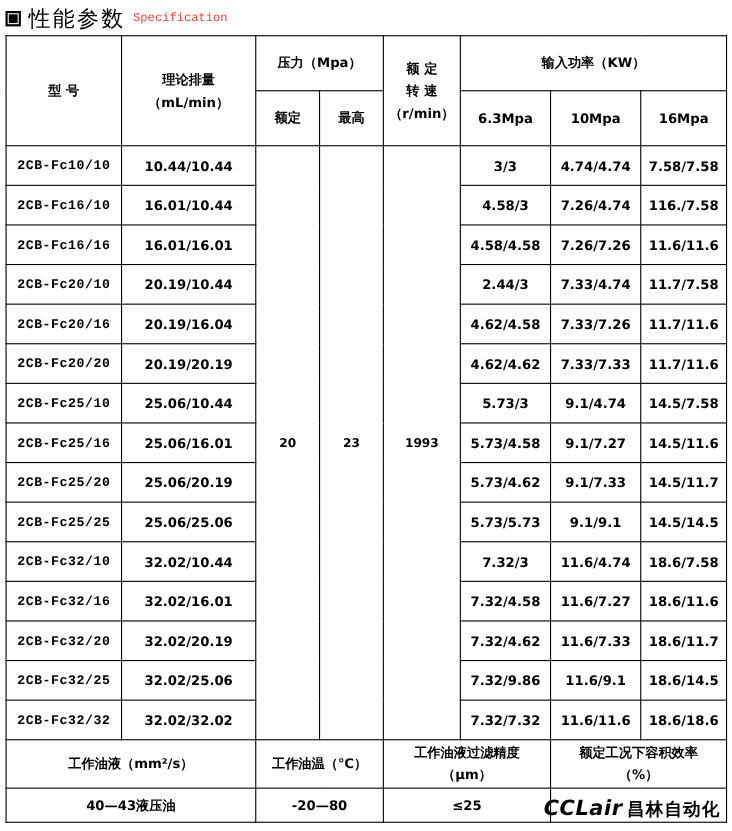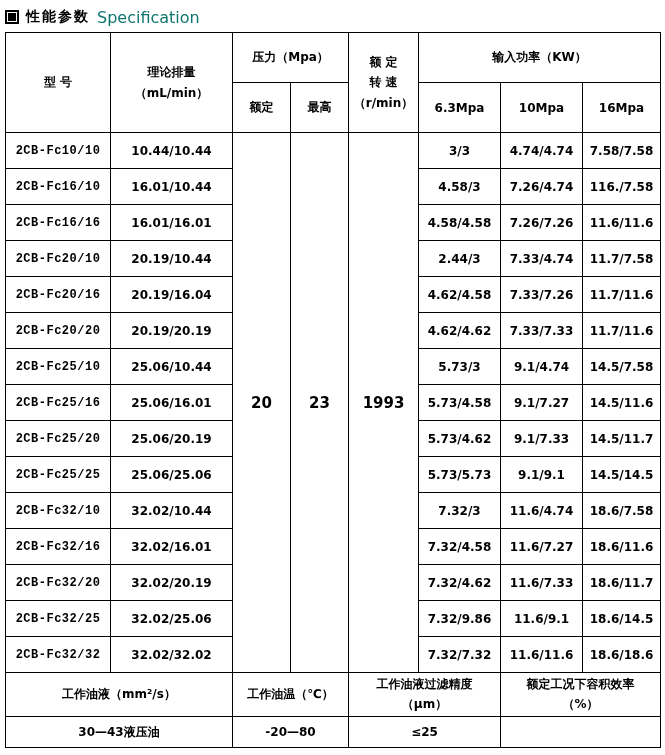--- a/index.html
+++ b/index.html
@@ -12,40 +12,40 @@
     overflow: hidden;
   }
   .page { position: relative; width: 665px; height: 755px; padding: 6px 5px 0 5px; }
 
   
   .title-bar { display: flex; align-items: center; gap: 7px; height: 22px; margin-bottom: 4px; }
   .title-icon {
     width: 14px; height: 14px; border: 2px solid #000; position: relative; display: inline-block;
   }
   .title-icon::after { content: ""; position: absolute; inset: 1px; background: #000; }
-  .title-cn { font-size: 14px; font-weight: bold; letter-spacing: 2px; color: #000; }
-  .title-en { font-size: 16px; color: #0f766e; }
+  .title-cn { font-size: 20px; font-weight: normal; letter-spacing: 2px; color: #000; }
+  .title-en { font-size: 11px; color: #ef4444; font-family: Liberation Mono, monospace; }
 
   
   table.spec-table { border-collapse: collapse; width: 655px; table-layout: fixed; }
   .spec-table th, .spec-table td {
     border: 1px solid #000;
     text-align: center;
     vertical-align: middle;
     font-size: 12px;
     font-weight: bold;
     padding: 1px 2px;
     background: #fff;
   }
   thead tr.head-row-1 th { height: 50px; }
   thead tr.head-row-2 th { height: 50px; }
   thead th .hline { line-height: 1.7; }
   tbody td { height: 36px; }
   tbody td.model { letter-spacing: 0.5px; font-family: Liberation Mono, monospace; }
-  td.merged { font-size: 15px; }
+  td.merged { font-size: 11px; }
 
   tfoot tr.foot-label-row td { height: 44px; }
   tfoot tr.foot-value-row td { height: 31px; }
   tfoot .fline { line-height: 1.6; }
 
   
   .watermark {
     position: absolute;
     right: 10px; bottom: 8px;
     display: flex; align-items: baseline; gap: 4px;
@@ -231,22 +231,26 @@
         <td colspan="2">
           <div class="fline">工作油液过滤精度</div>
           <div class="fline">（μm）</div>
         </td>
         <td colspan="2">
           <div class="fline">额定工况下容积效率</div>
           <div class="fline">（%）</div>
         </td>
       </tr>
       <tr class="foot-value-row">
-        <td colspan="2">30—43液压油</td>
+        <td colspan="2">40—43液压油</td>
         <td colspan="2">-20—80</td>
         <td colspan="2">≤25</td>
         <td colspan="2"></td>
       </tr>
     </tfoot>
   </table>
 
+  <div class="watermark">
+    <span class="brand">CCLair</span>
+    <span class="cn">昌林自动化</span>
+  </div>
 
 </div>
 
 </body></html>

